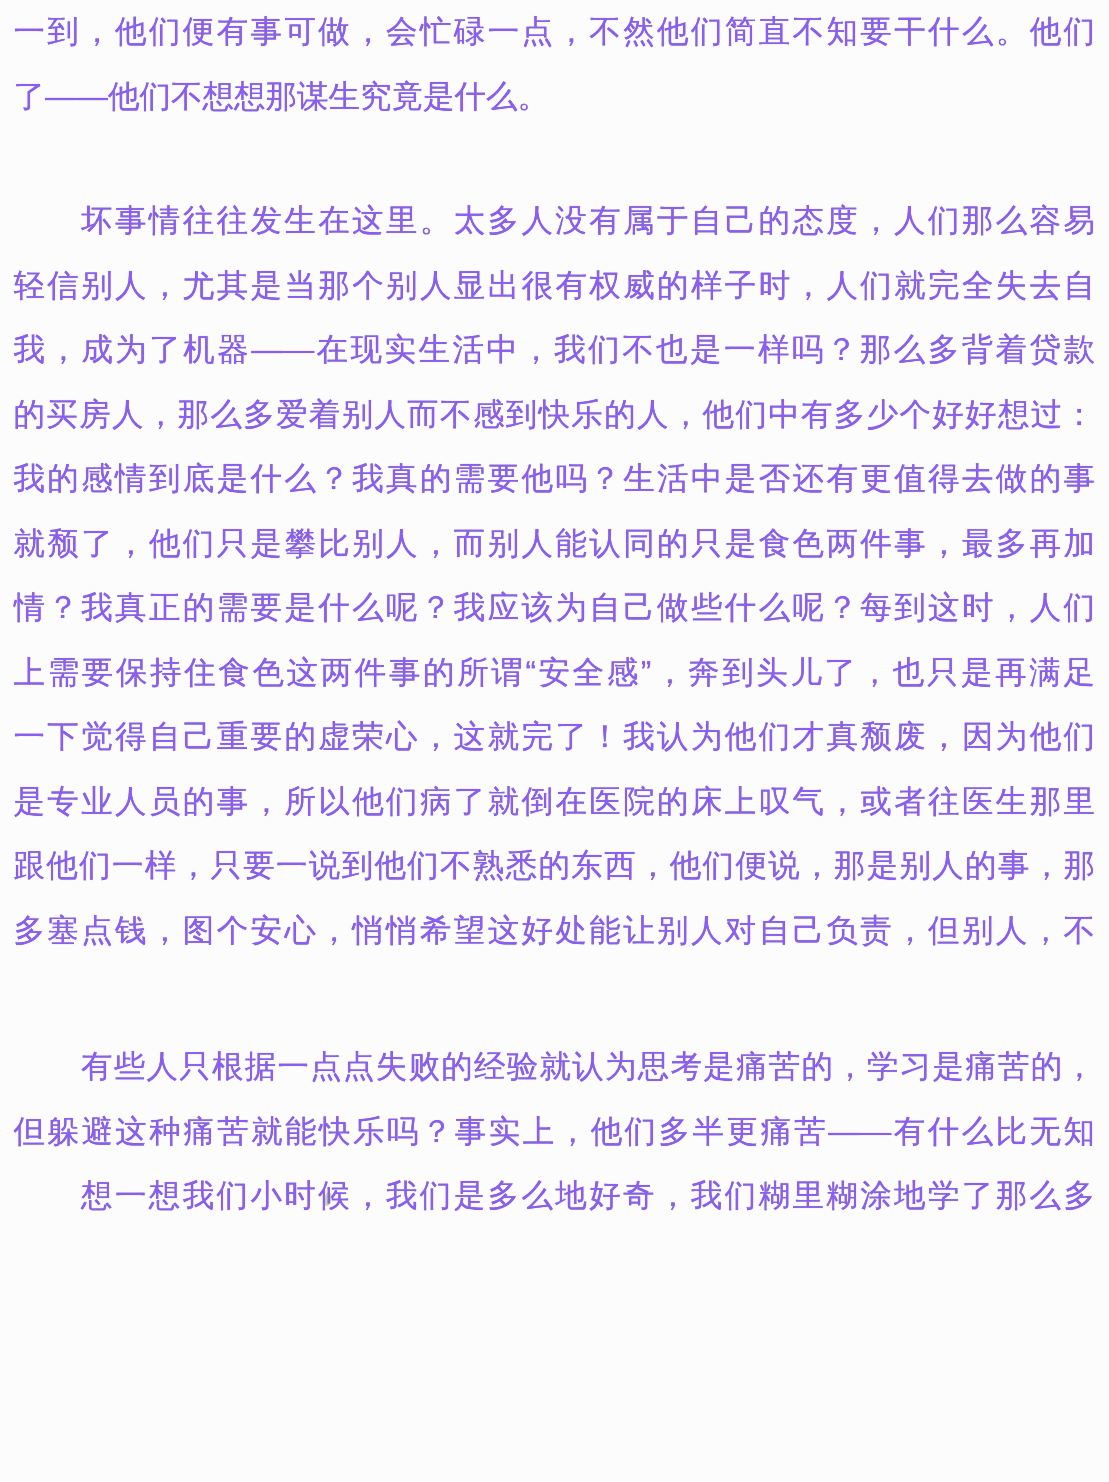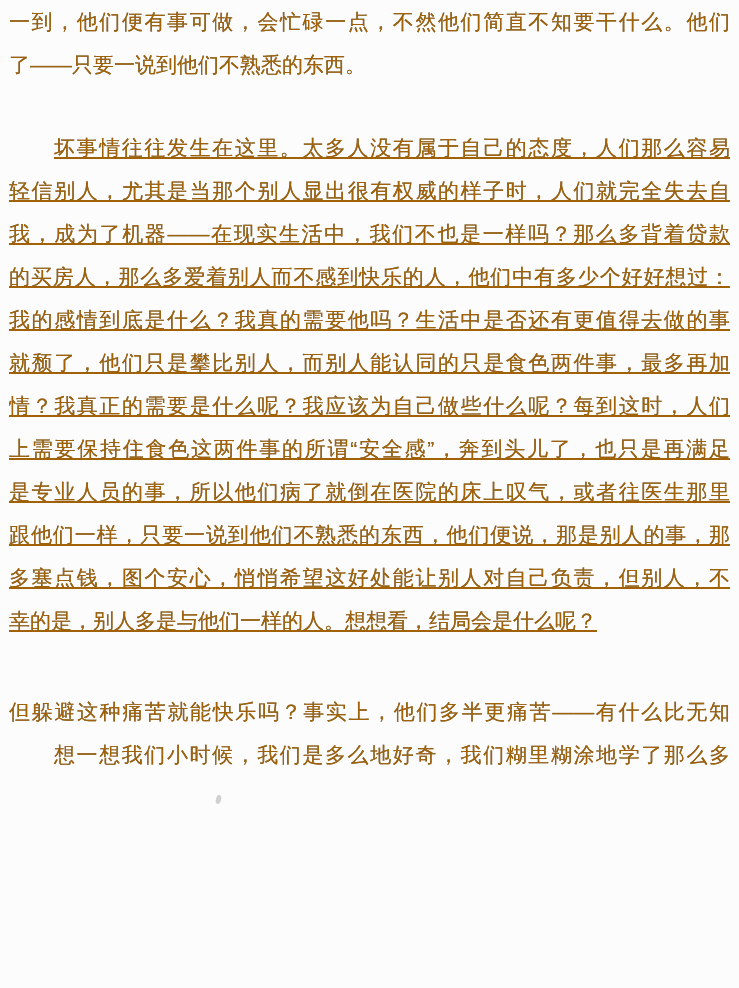--- a/index.html
+++ b/index.html
@@ -12,29 +12,29 @@
     overflow: hidden;
     background: #fcfcfc;
     font-family: "Liberation Sans", sans-serif;
   }
   .page {
     position: relative;
     box-sizing: border-box;
     width: 739px;
     height: 988px;
     padding: 0 9px 0 9px;
-    color: #a16207;
+    color: #8b5cf6;
     font-size: 21px;
     line-height: 43px;
     text-shadow: 0 0 0.5px rgba(0,0,0,0.55);
   }
   .para {
     margin: 0;
   }
-  .para-2 { margin-top: 40px; text-decoration: underline; }
+  .para-2 { margin-top: 40px; }
   .para-3 { margin-top: 48px; }
   .para-4 { margin-top: 0; }
   .line {
     height: 43px;
     overflow: hidden;
     text-align: justify;
     text-align-last: justify;
     text-justify: inter-character;
     white-space: normal;
   }
@@ -55,41 +55,42 @@
     transform: rotate(14deg);
   }
 </style>
 </head>
 <body>
 
 <div class="page">
 
   <div class="para para-1">
     <div class="line">一到，他们便有事可做，会忙碌一点，不然他们简直不知要干什么。他们</div>
-    <div class="line last">了——只要一说到他们不熟悉的东西。</div>
+    <div class="line last">了——他们不想想那谋生究竟是什么。</div>
   </div>
 
   <div class="para para-2">
     <div class="line indent">坏事情往往发生在这里。太多人没有属于自己的态度，人们那么容易</div>
     <div class="line">轻信别人，尤其是当那个别人显出很有权威的样子时，人们就完全失去自</div>
     <div class="line">我，成为了机器——在现实生活中，我们不也是一样吗？那么多背着贷款</div>
     <div class="line">的买房人，那么多爱着别人而不感到快乐的人，他们中有多少个好好想过：</div>
     <div class="line">我的感情到底是什么？我真的需要他吗？生活中是否还有更值得去做的事</div>
     <div class="line">就颓了，他们只是攀比别人，而别人能认同的只是食色两件事，最多再加</div>
     <div class="line">情？我真正的需要是什么呢？我应该为自己做些什么呢？每到这时，人们</div>
     <div class="line">上需要保持住食色这两件事的所谓“安全感”，奔到头儿了，也只是再满足</div>
+    <div class="line">一下觉得自己重要的虚荣心，这就完了！我认为他们才真颓废，因为他们</div>
     <div class="line">是专业人员的事，所以他们病了就倒在医院的床上叹气，或者往医生那里</div>
     <div class="line">跟他们一样，只要一说到他们不熟悉的东西，他们便说，那是别人的事，那</div>
     <div class="line">多塞点钱，图个安心，悄悄希望这好处能让别人对自己负责，但别人，不</div>
-    <div class="line last">幸的是，别人多是与他们一样的人。想想看，结局会是什么呢？</div>
   </div>
 
   <div class="speck"></div>
 
   <div class="para para-3">
+    <div class="line indent">有些人只根据一点点失败的经验就认为思考是痛苦的，学习是痛苦的，</div>
     <div class="line">但躲避这种痛苦就能快乐吗？事实上，他们多半更痛苦——有什么比无知</div>
   </div>
 
   <div class="para para-4">
     <div class="line indent">想一想我们小时候，我们是多么地好奇，我们糊里糊涂地学了那么多</div>
   </div>
 
 </div>
 
 </body></html>

